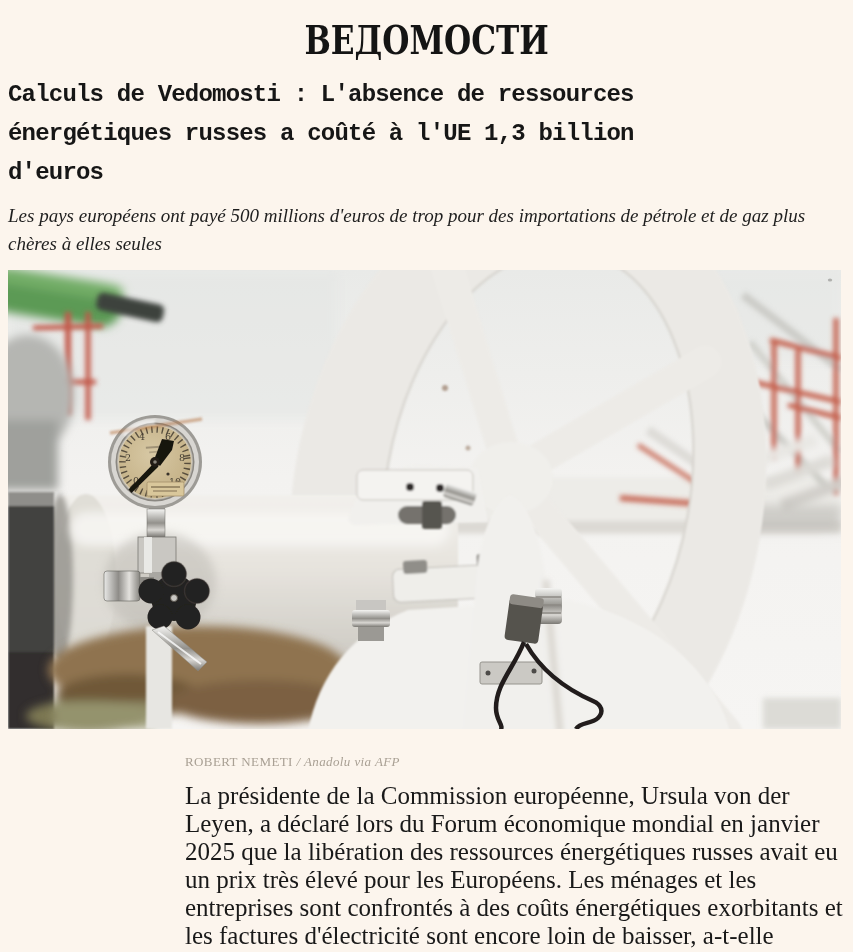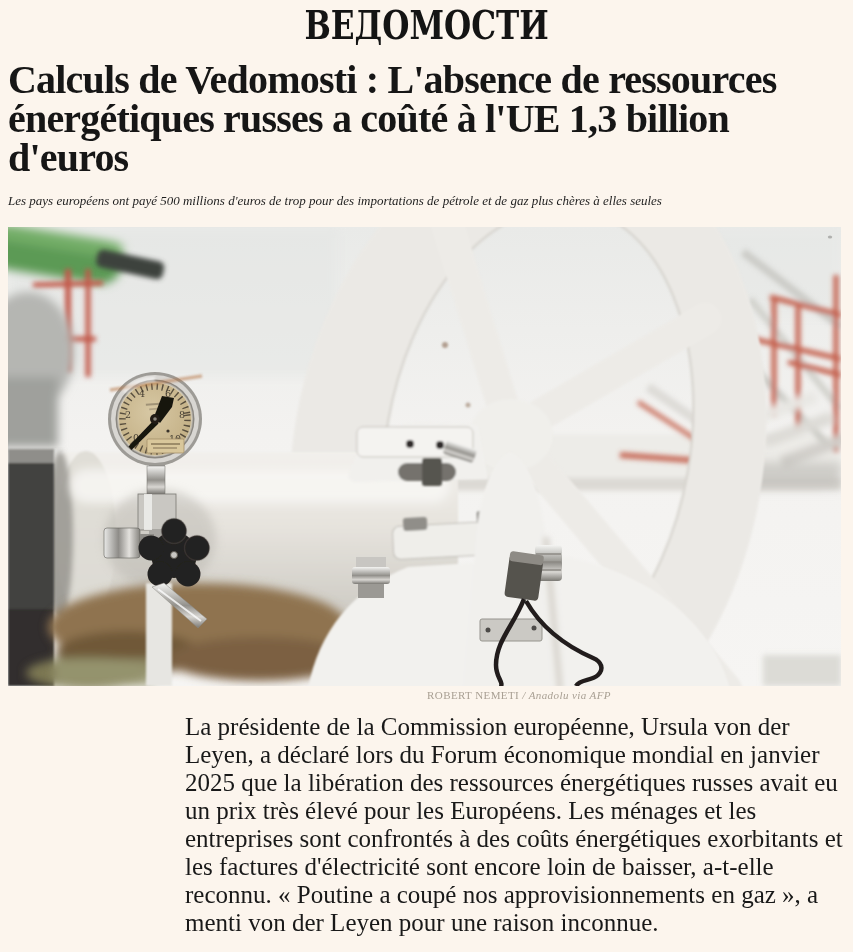--- a/index.html
+++ b/index.html
@@ -1,57 +1,56 @@
 <!DOCTYPE html>
 <html><head>
 <meta charset="utf-8">
 <style>
   html,body{margin:0;padding:0;}
   body{
     width:853px;height:952px;overflow:hidden;
     background:#fcf5ed;
     font-family:"Liberation Serif", serif;
   }
-  .masthead{ text-align:center; padding-top:5px; height:42px;}
+  .masthead{ text-align:center; padding-top:20px; height:42px;}
   .masthead-title{
     display:inline-block;
     font-family:"DejaVu Serif", serif;
     font-weight:bold;
     font-size:40px;line-height:40px;
     color:#141414;
     transform:scaleX(0.78);
     transform-origin:center;
     white-space:nowrap;
   }
   .headline{
     margin:13px 8px 0 8px;
-    font-family:Liberation Serif, serif;
+    font-family:Liberation Mono, monospace;
     font-weight:bold;
-    font-size:40px;
+    font-size:24px;
     line-height:39px;
     letter-spacing:-0.8px;
     color:#161616;
     white-space:pre-line;
   }
   .subtitle{
     margin:10px 8px 0 8px;
     max-width:843px;
     font-style:italic;
-    font-size:13px;
+    font-size:19px;
     line-height:28px;
     color:#1e1e1e;
   }
   figure.photo{ margin:12px 0 0 8px; width:833px; height:459px; }
   .content-col{ margin-left:185px; }
   .credit{
-    margin-top:3px;
-    font-size:11px;
+    margin-top:25px;
+    font-size:13px;
     letter-spacing:0.4px;
     color:#a9a094;
-    text-align:center;
   }
   .credit .agency{ font-style:italic; }
   .body-text{
     margin-top:12px;
     width:666px;
     font-size:25px;
     line-height:28px;
     color:#191919;
   }
 </style>

